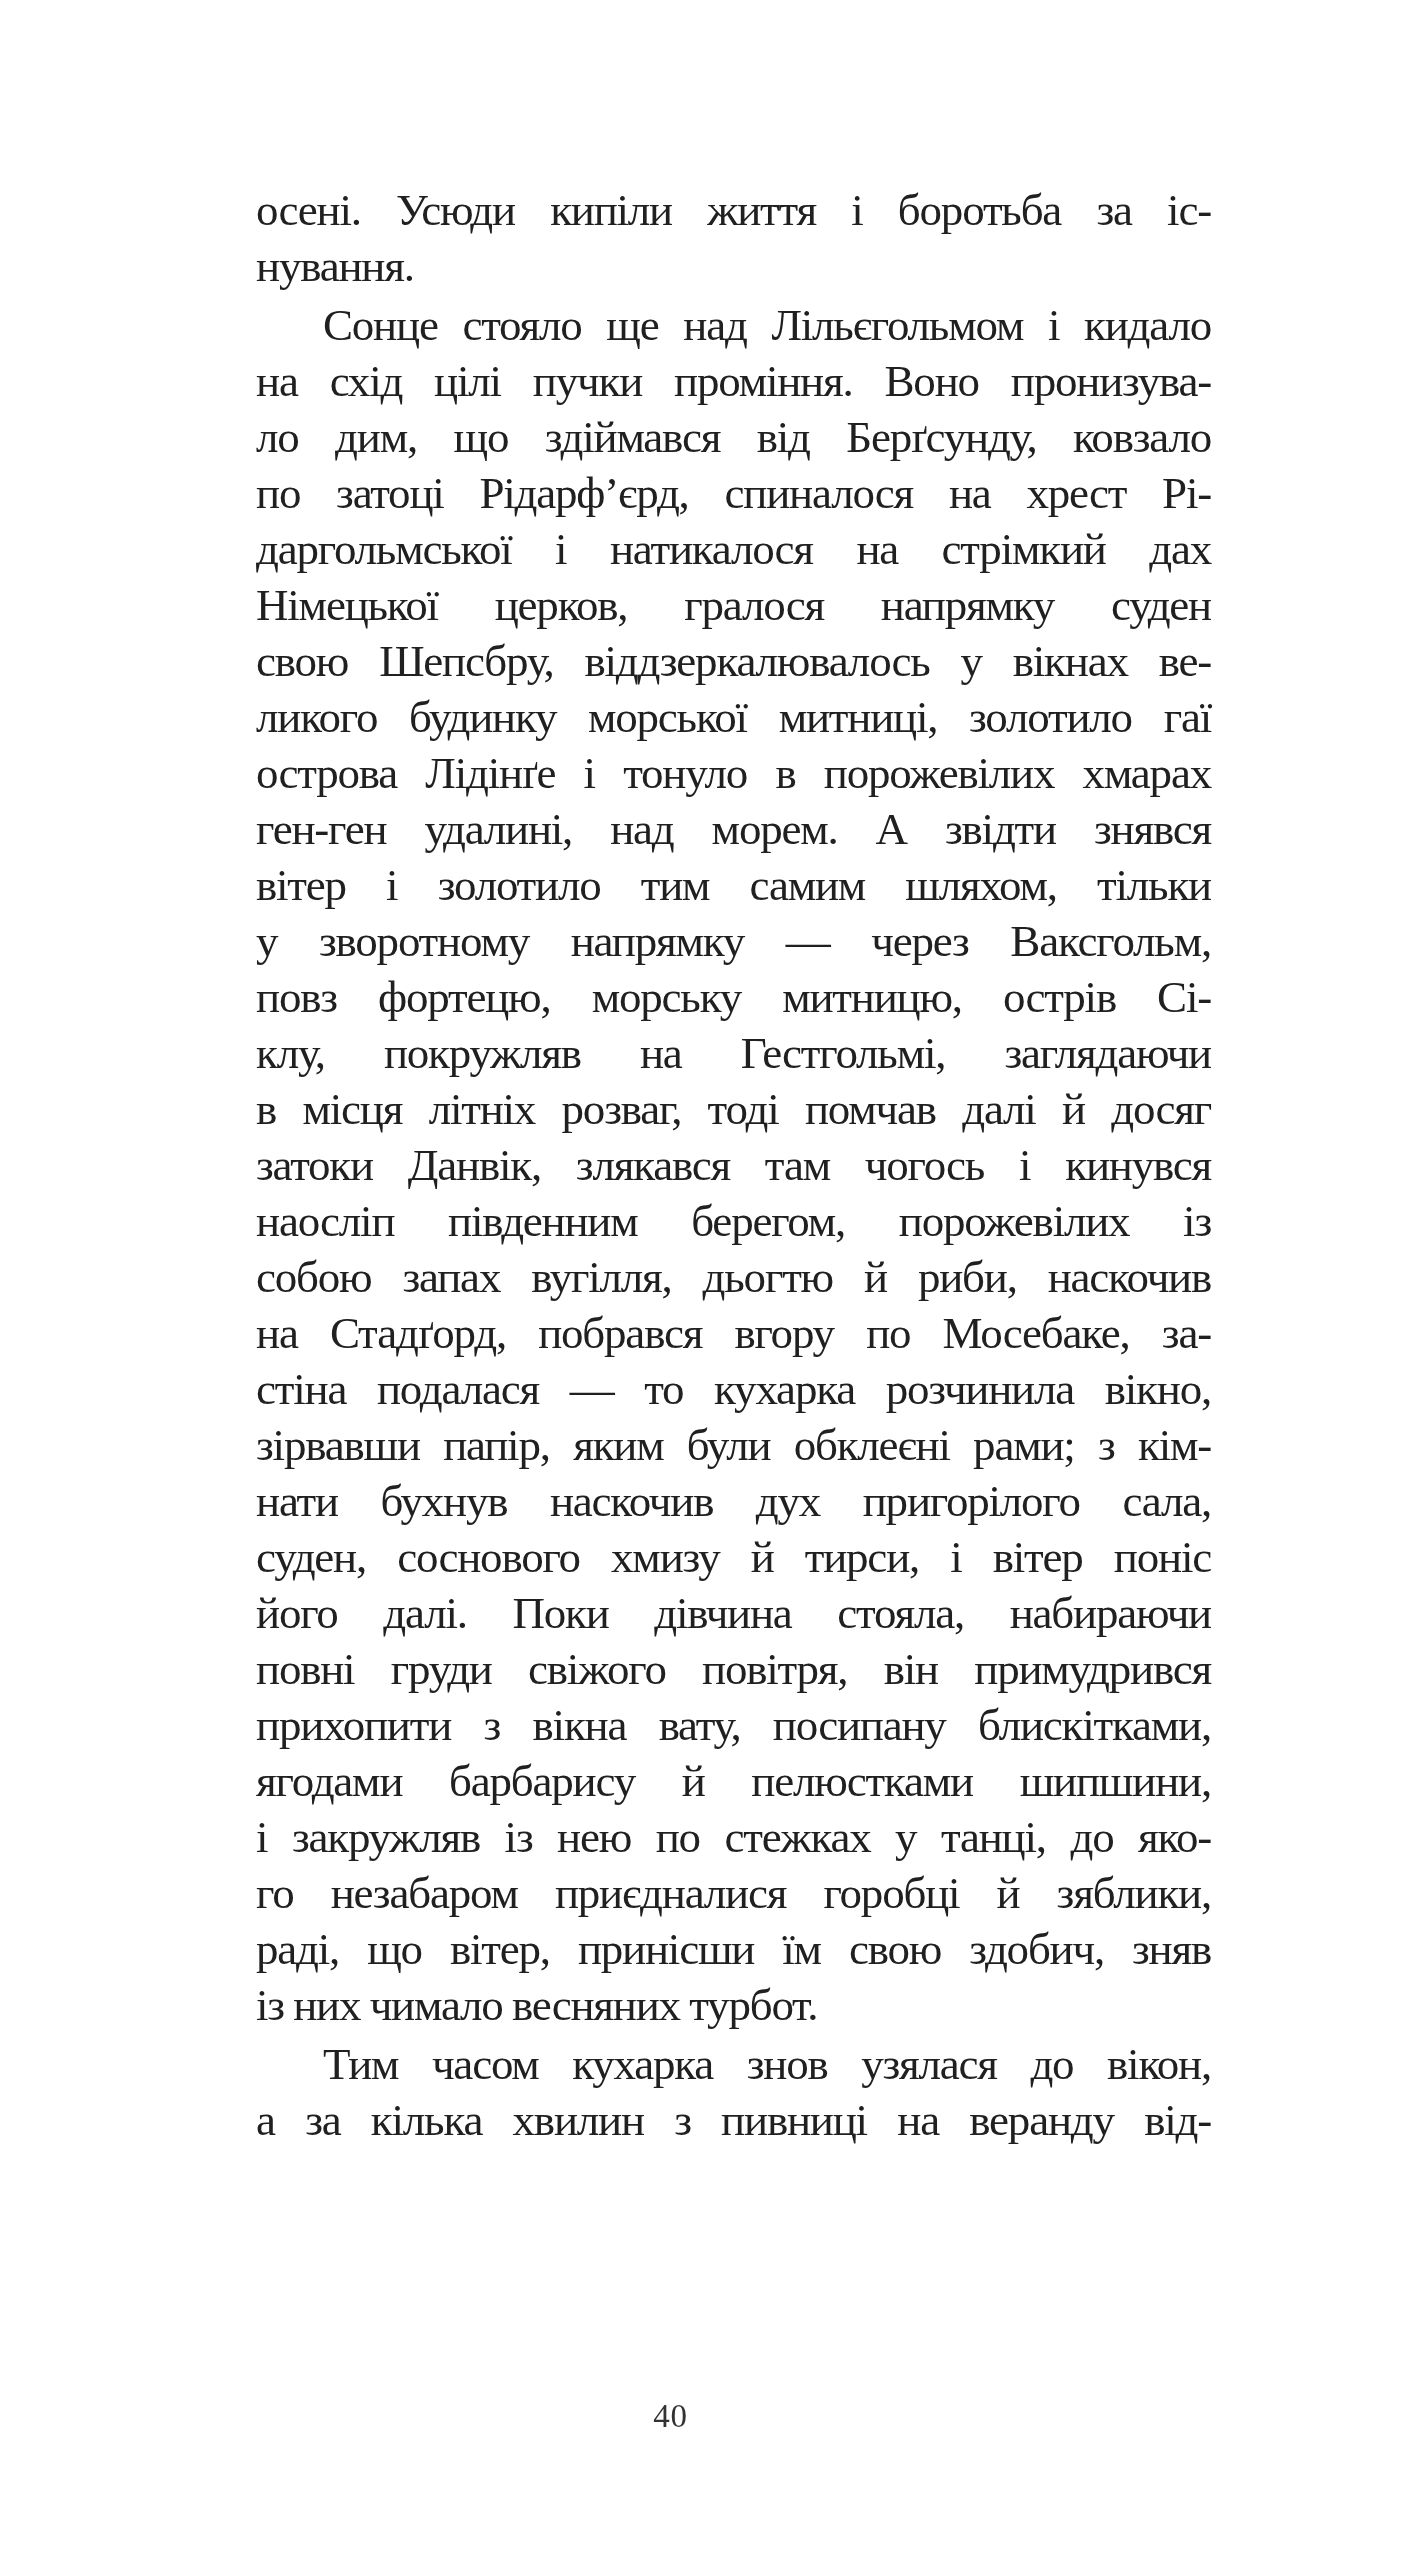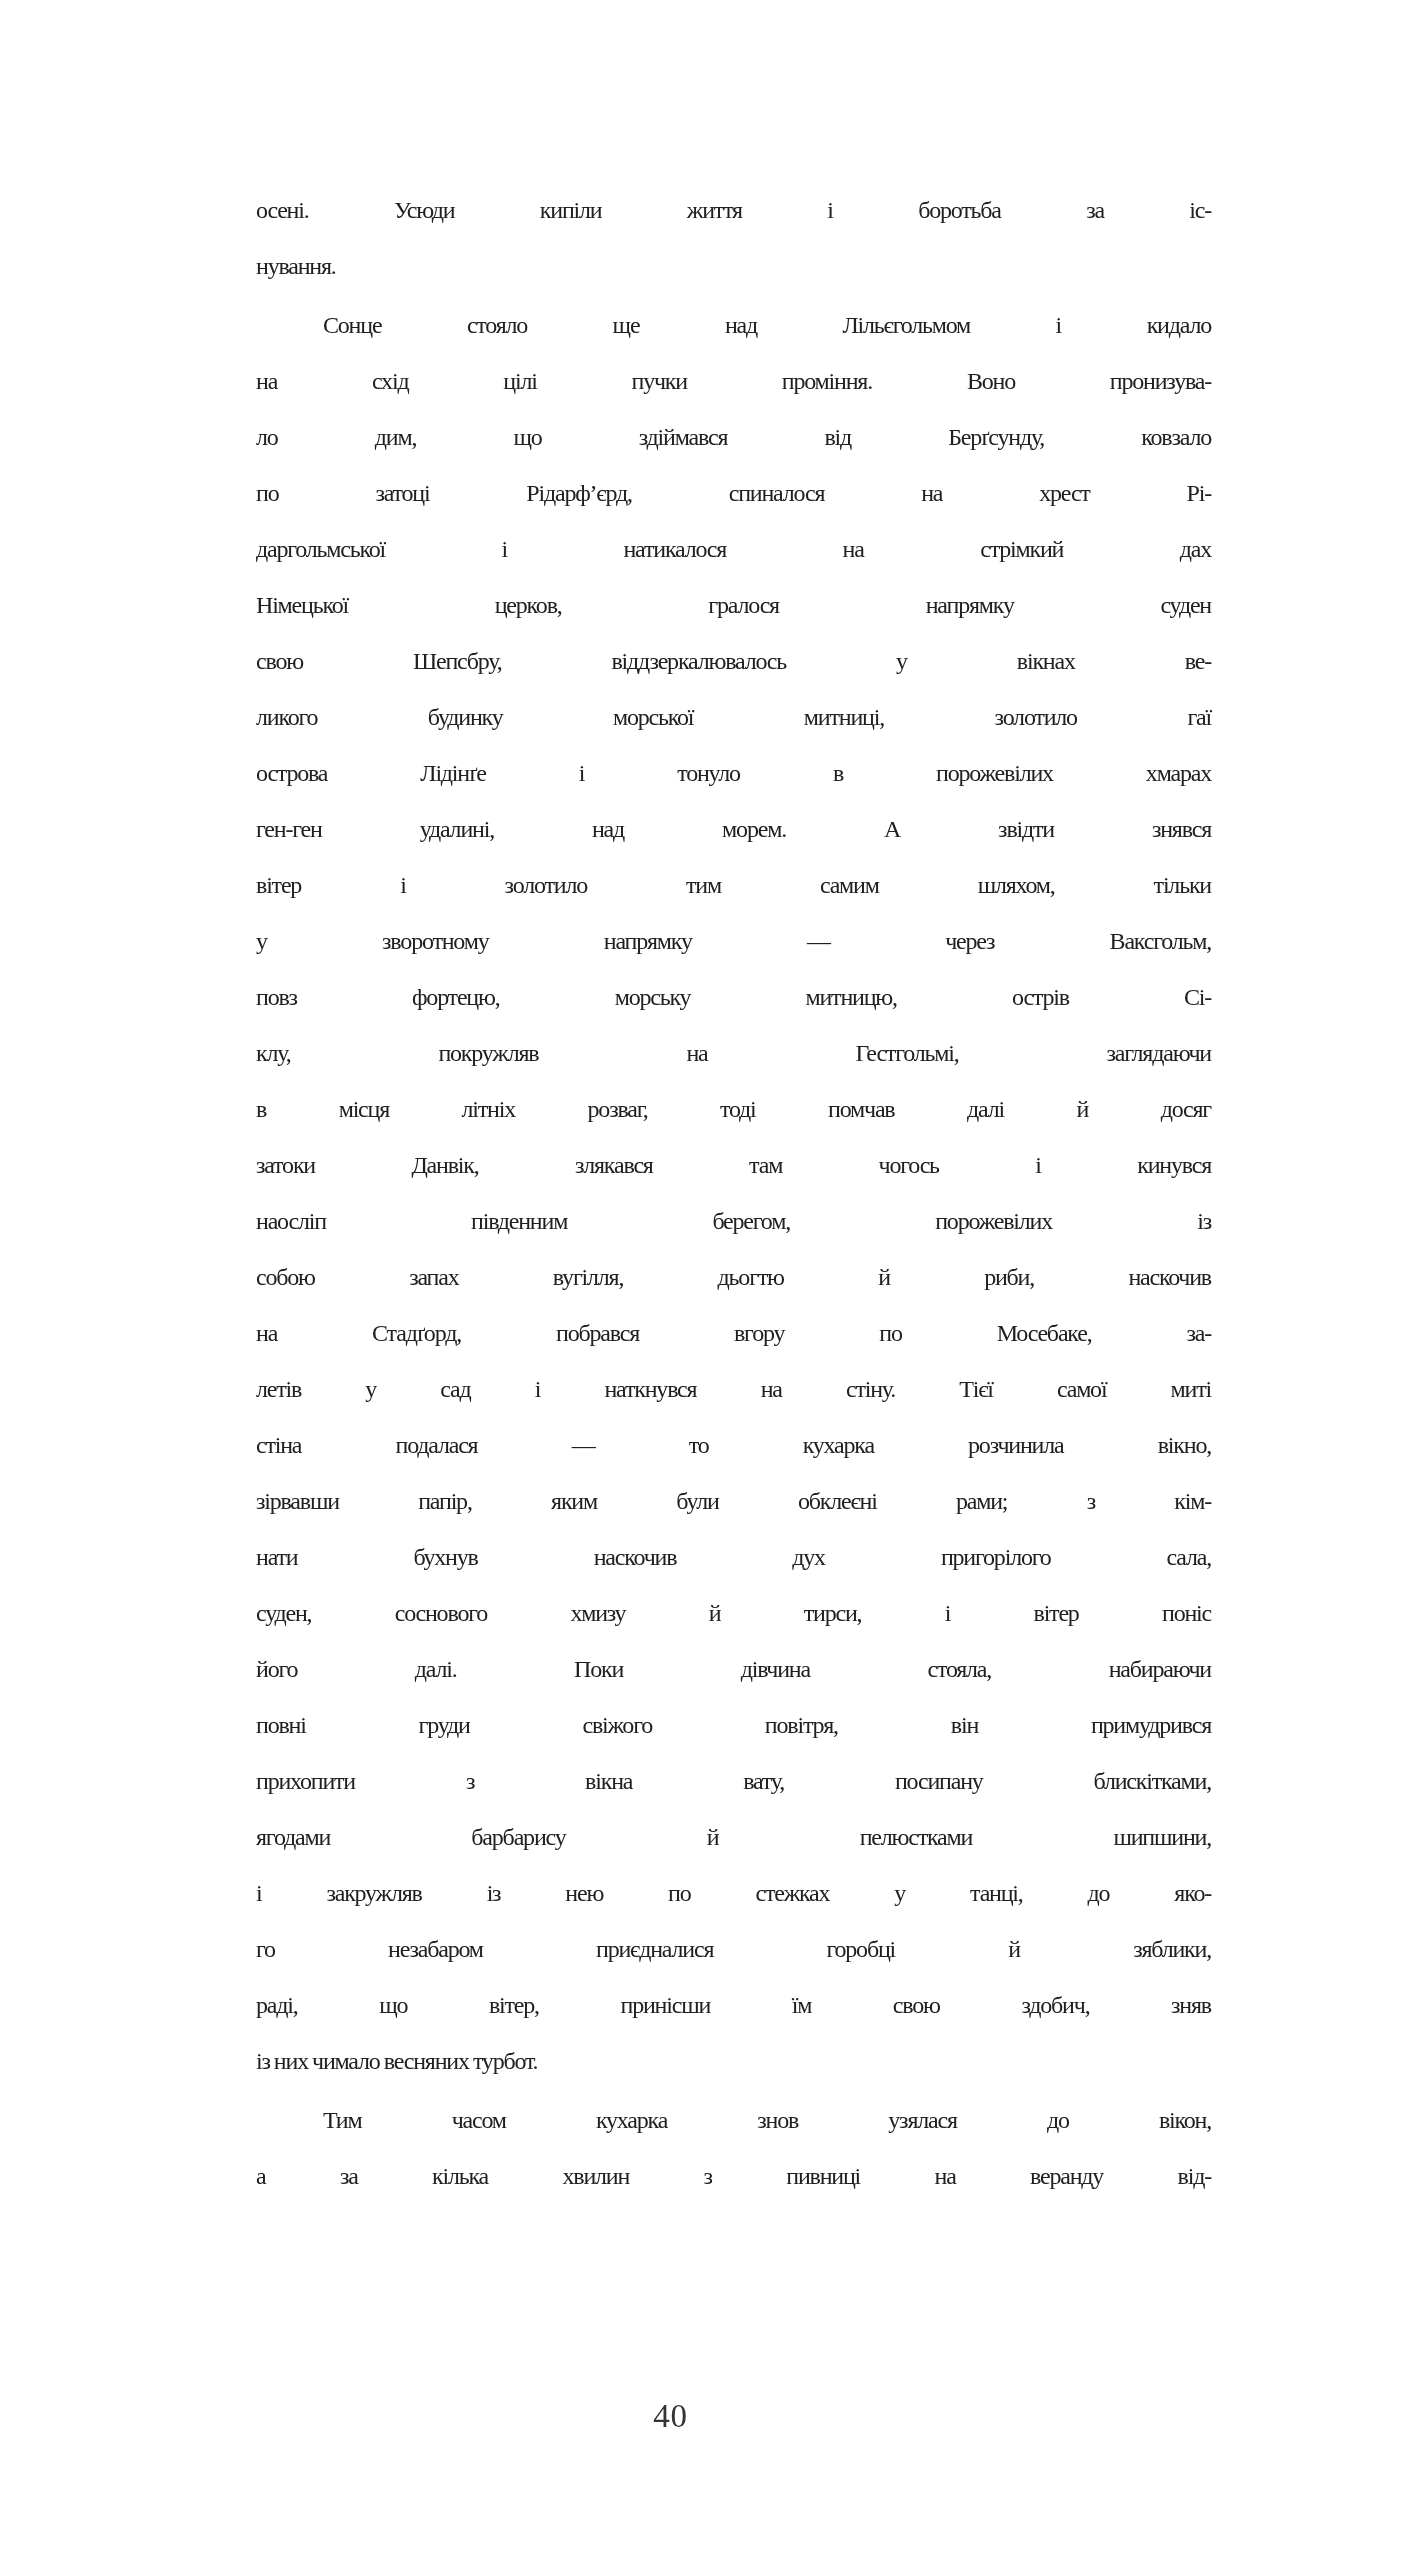--- a/index.html
+++ b/index.html
@@ -21,21 +21,21 @@
       width: 1419px;
       height: 2576px;
       background: #ffffff;
     }
     .text-column {
       position: absolute;
       left: 256px;
       top: 182px;
       width: 955px;
       font-family: "Liberation Serif", "DejaVu Serif", serif;
-      font-size: 24px;
+      font-size: 45px;
       line-height: 56px;
       letter-spacing: -1.2px;
       word-spacing: -0.7px;
       color: #202020;
     }
     .para {
       margin: 0;
       padding: 0;
     }
     .para + .para {
@@ -91,21 +91,20 @@
       <span class="line">ген-ген удалині, над морем. А звідти знявся</span>
       <span class="line">вітер і золотило тим самим шляхом, тільки</span>
       <span class="line">у зворотному напрямку — через Ваксгольм,</span>
       <span class="line">повз фортецю, морську митницю, острів Сі-</span>
       <span class="line">клу, покружляв на Гестгольмі, заглядаючи</span>
       <span class="line">в місця літніх розваг, тоді помчав далі й досяг</span>
       <span class="line">затоки Данвік, злякався там чогось і кинувся</span>
       <span class="line">наосліп південним берегом, порожевілих із</span>
       <span class="line">собою запах вугілля, дьогтю й риби, наскочив</span>
       <span class="line">на Стадґорд, побрався вгору по Мосебаке, за-</span>
-      <span class="line">летів у сад і наткнувся на стіну. Тієї самої миті</span>
       <span class="line">стіна подалася — то кухарка розчинила вікно,</span>
       <span class="line">зірвавши папір, яким були обклеєні рами; з кім-</span>
       <span class="line">нати бухнув наскочив дух пригорілого сала,</span>
       <span class="line">суден, соснового хмизу й тирси, і вітер поніс</span>
       <span class="line">його далі. Поки дівчина стояла, набираючи</span>
       <span class="line">повні груди свіжого повітря, він примудрився</span>
       <span class="line">прихопити з вікна вату, посипану блискітками,</span>
       <span class="line">ягодами барбарису й пелюстками шипшини,</span>
       <span class="line">і закружляв із нею по стежках у танці, до яко-</span>
       <span class="line">го незабаром приєдналися горобці й зяблики,</span>

